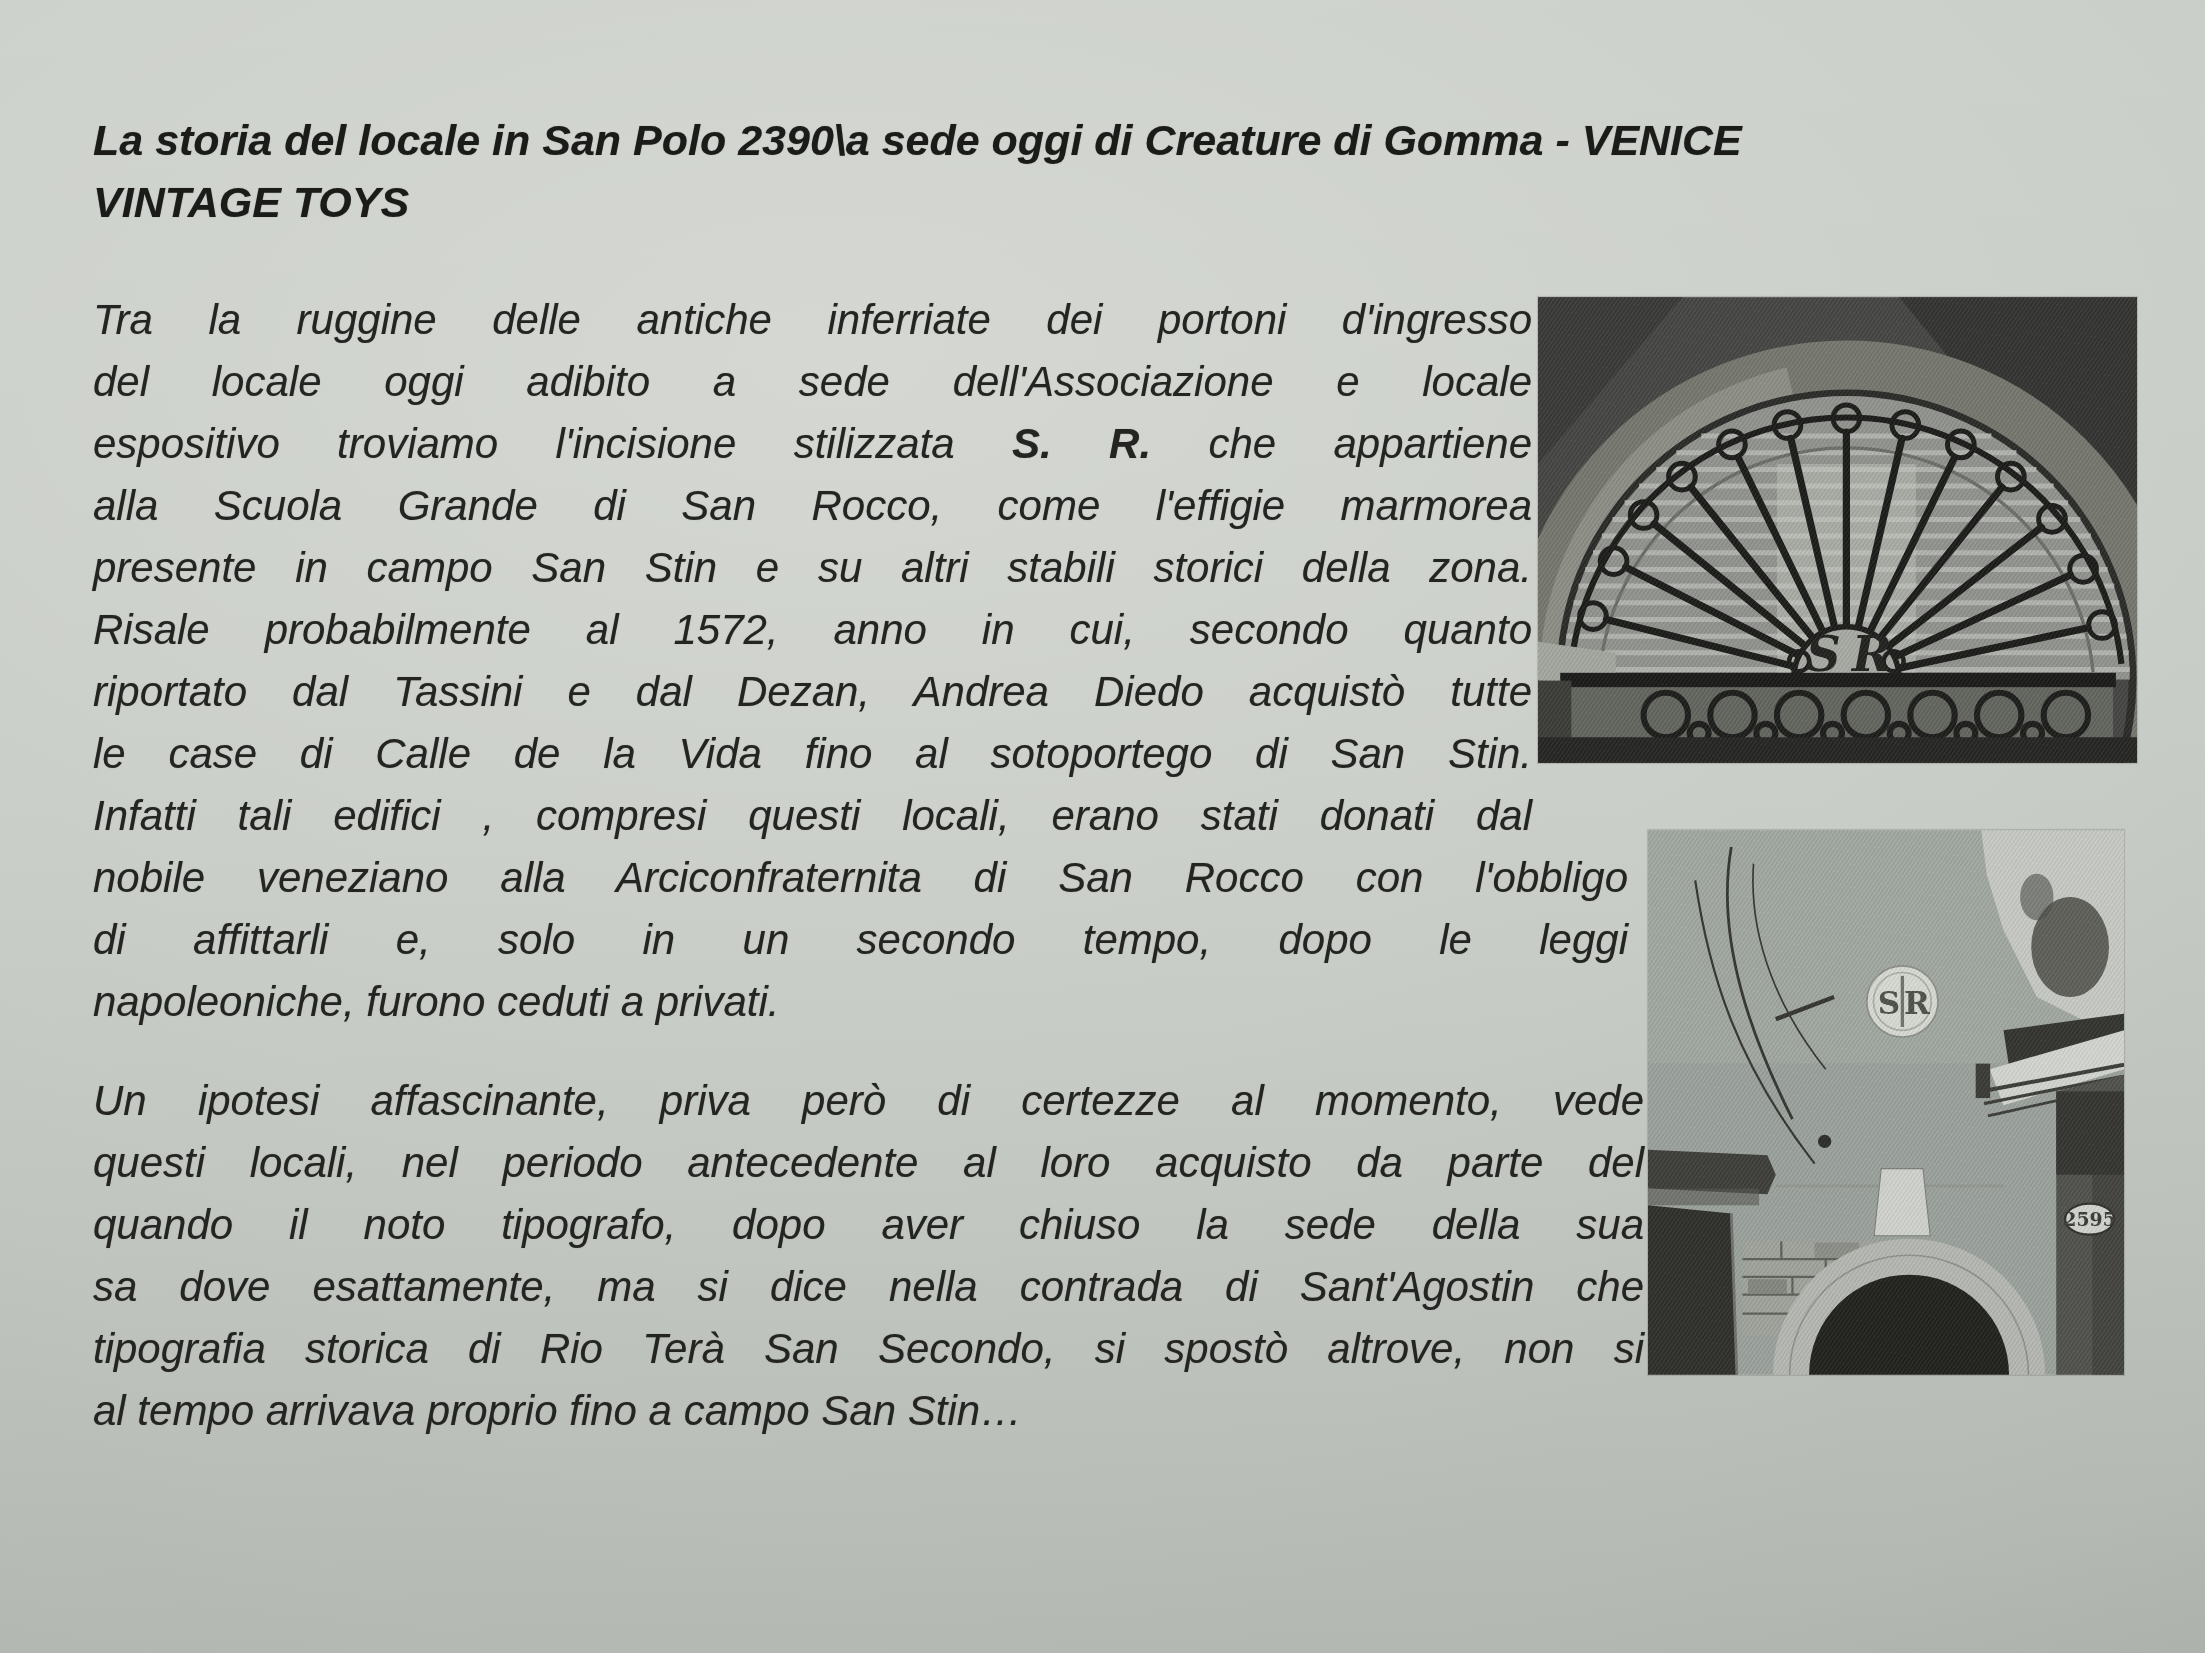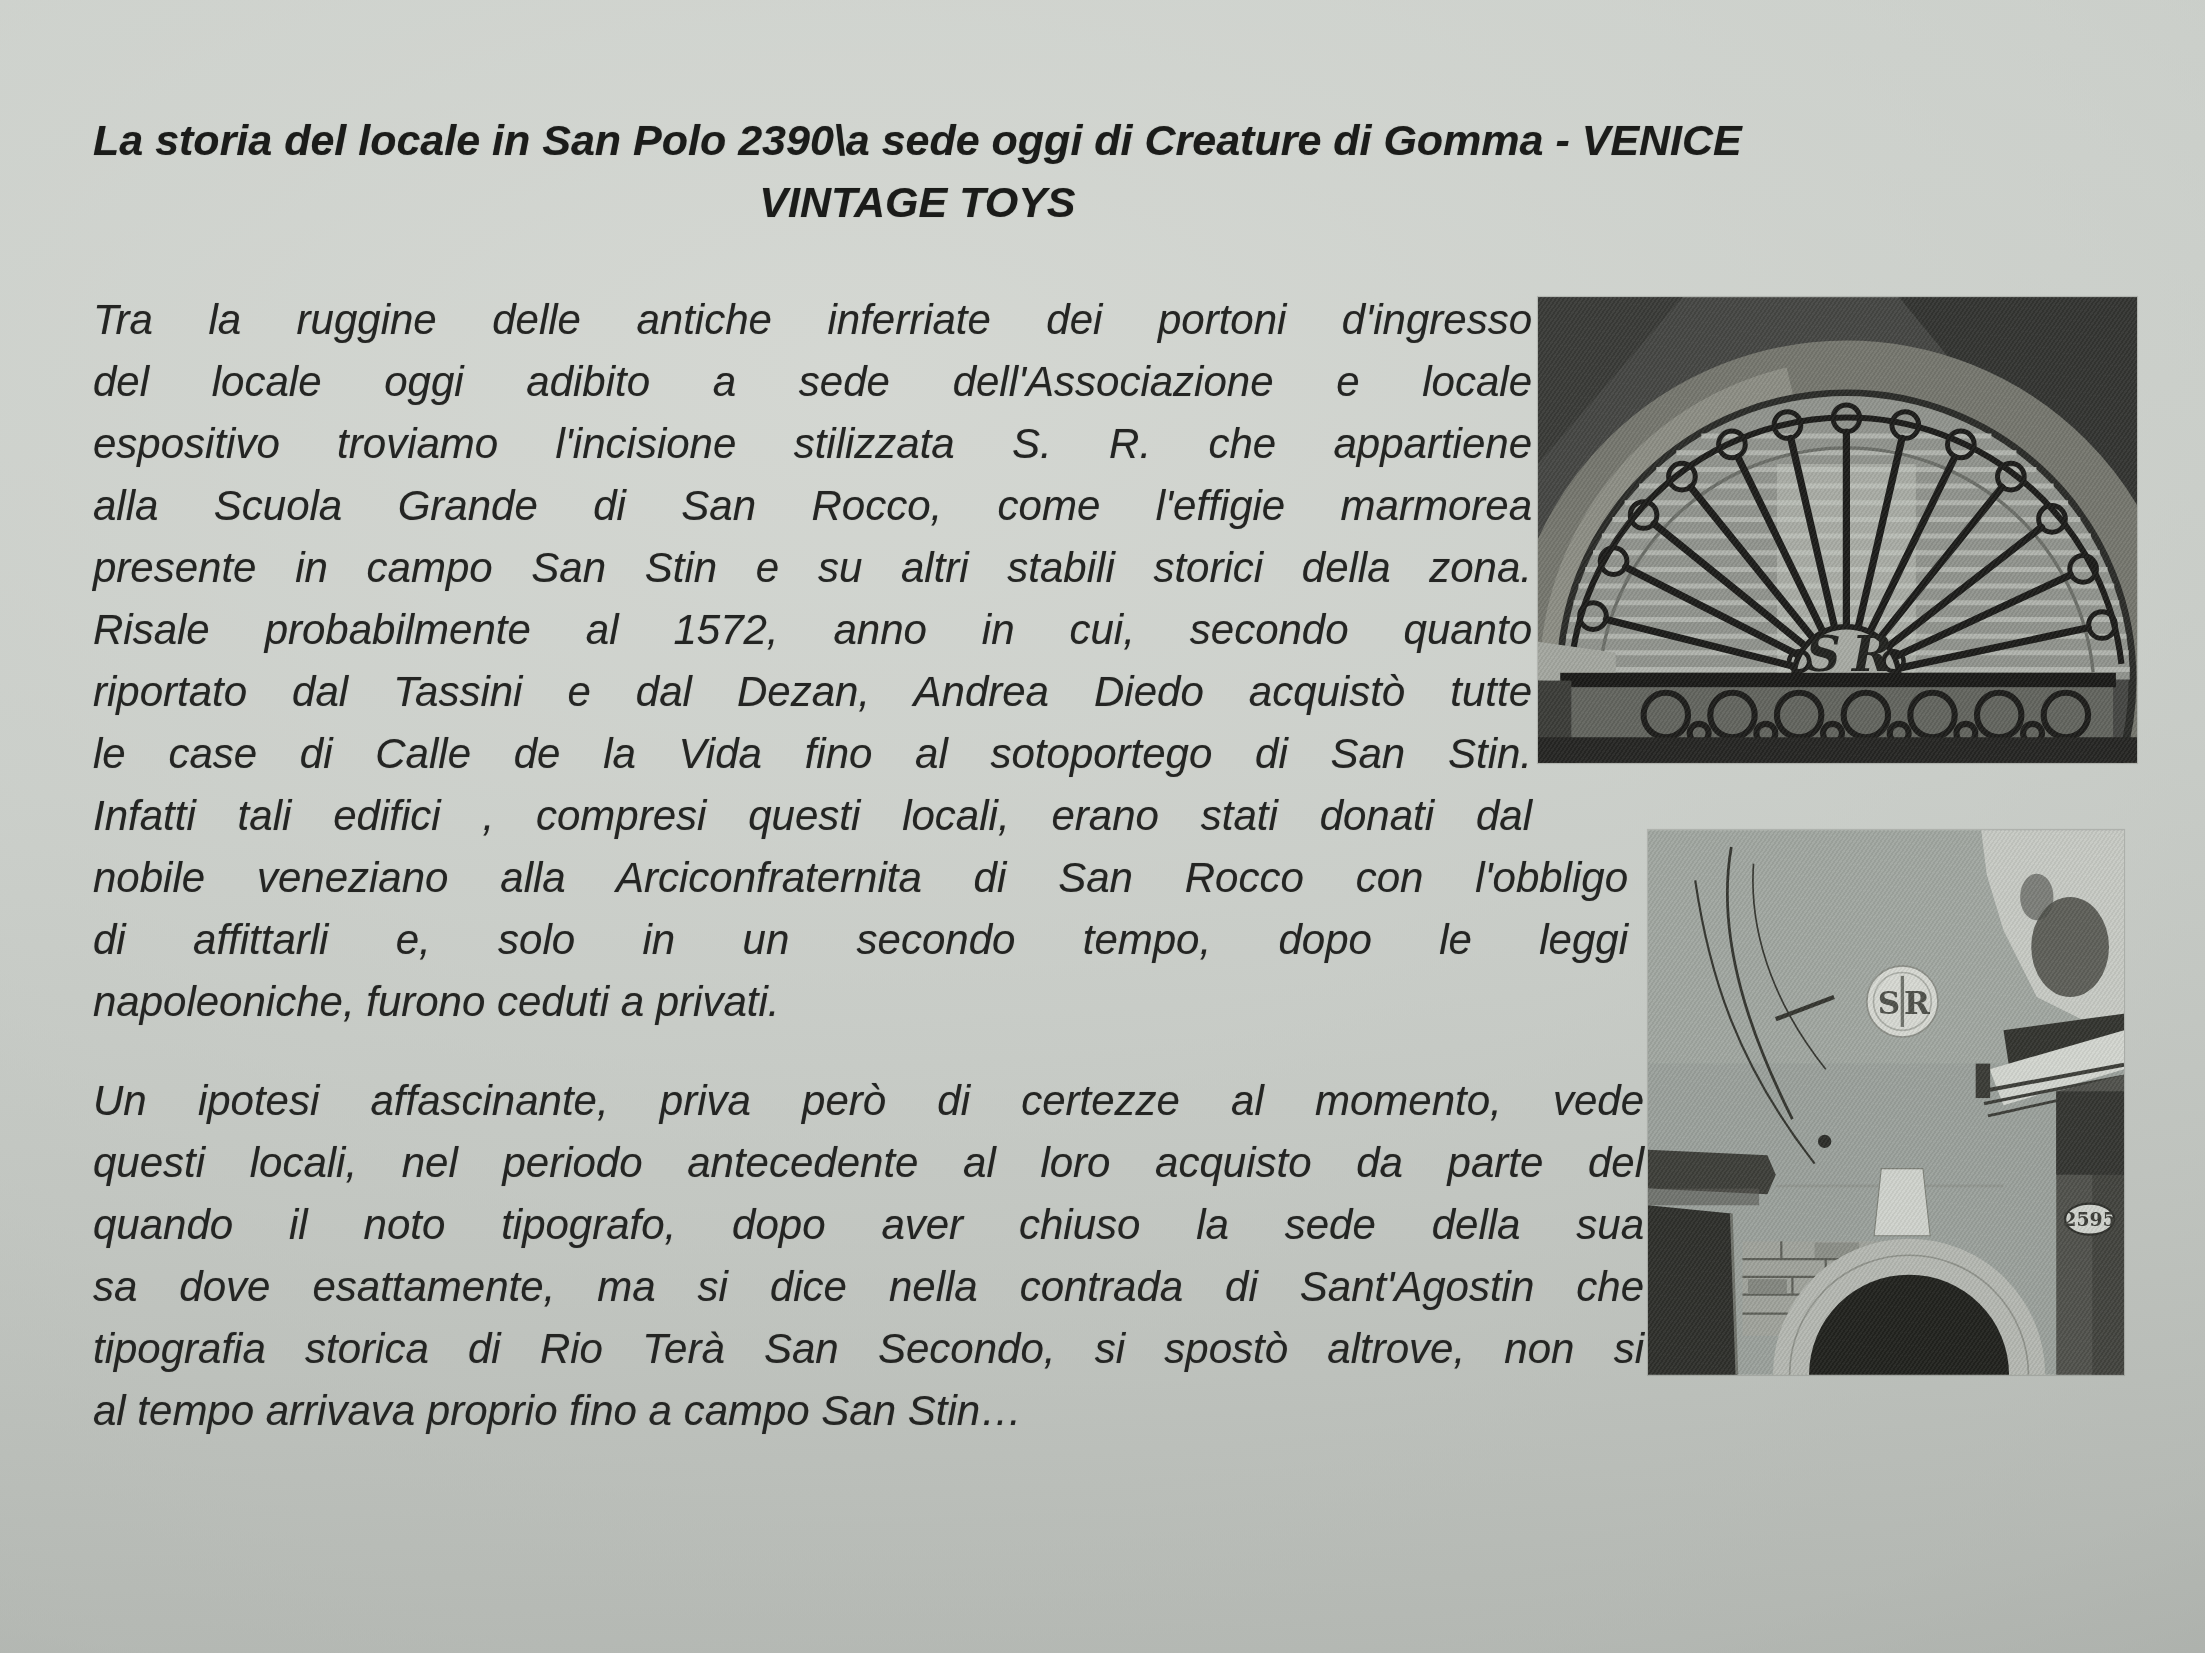--- a/index.html
+++ b/index.html
@@ -12,40 +12,39 @@
       linear-gradient(178deg,#d0d4cf 0%,#c9cdc8 46%,#c0c4bf 72%,#b2b6b1 100%);
     font-family:"Liberation Sans",sans-serif;
     color:#242523;
   }
   .title{
     position:absolute;left:93px;top:109px;margin:0;
     font-size:43px;line-height:62px;
     font-weight:700;font-style:italic;
     color:#1b1c1a;white-space:nowrap;
     text-shadow:0 0 1.1px rgba(25,26,24,.35);
-    text-align:center;
   }
   .para{
     position:absolute;left:93px;
     font-size:42px;line-height:62px;
     font-style:italic;font-weight:400;
     text-shadow:0 0 1.1px rgba(30,31,29,.3);
   }
   .p1{top:289px;}
   .p2{top:1070px;font-style:italic;}
   .line{
     height:62px;
     text-align:justify;text-align-last:justify;
     white-space:normal;hyphens:none;
   }
   .wa{width:1439px;}
   .wb{width:1535px;font-style:italic;}
   .wc{width:1551px;}
   .last{text-align-last:left;}
-  b.sr{font-weight:400;}
+  b.sr{font-weight:700;}
   figure.photo{position:absolute;margin:0;padding:0;box-shadow:0 0 0 1.1px rgba(60,62,58,.18);}
   #photo1{left:1538px;top:297px;width:599px;height:466px;}
   #photo2{left:1648px;top:830px;width:476px;height:545px;}
   .photo svg{display:block;width:100%;height:100%;}
   .photo::after{
     content:"";position:absolute;inset:0;pointer-events:none;
     background:repeating-linear-gradient(125deg,rgba(255,255,255,.05) 0 1.7px,rgba(18,18,16,.05) 1.7px 3.3px);
   }
 </style>
 </head>

